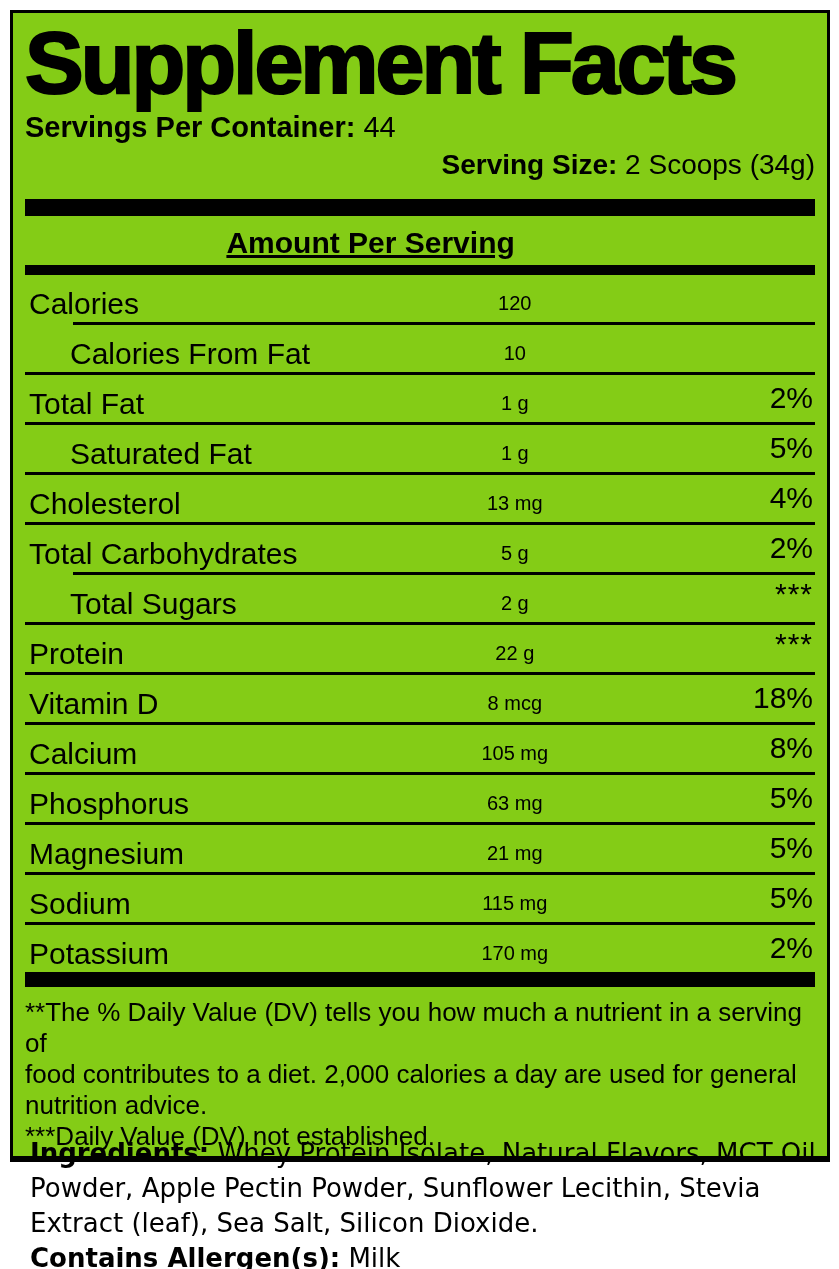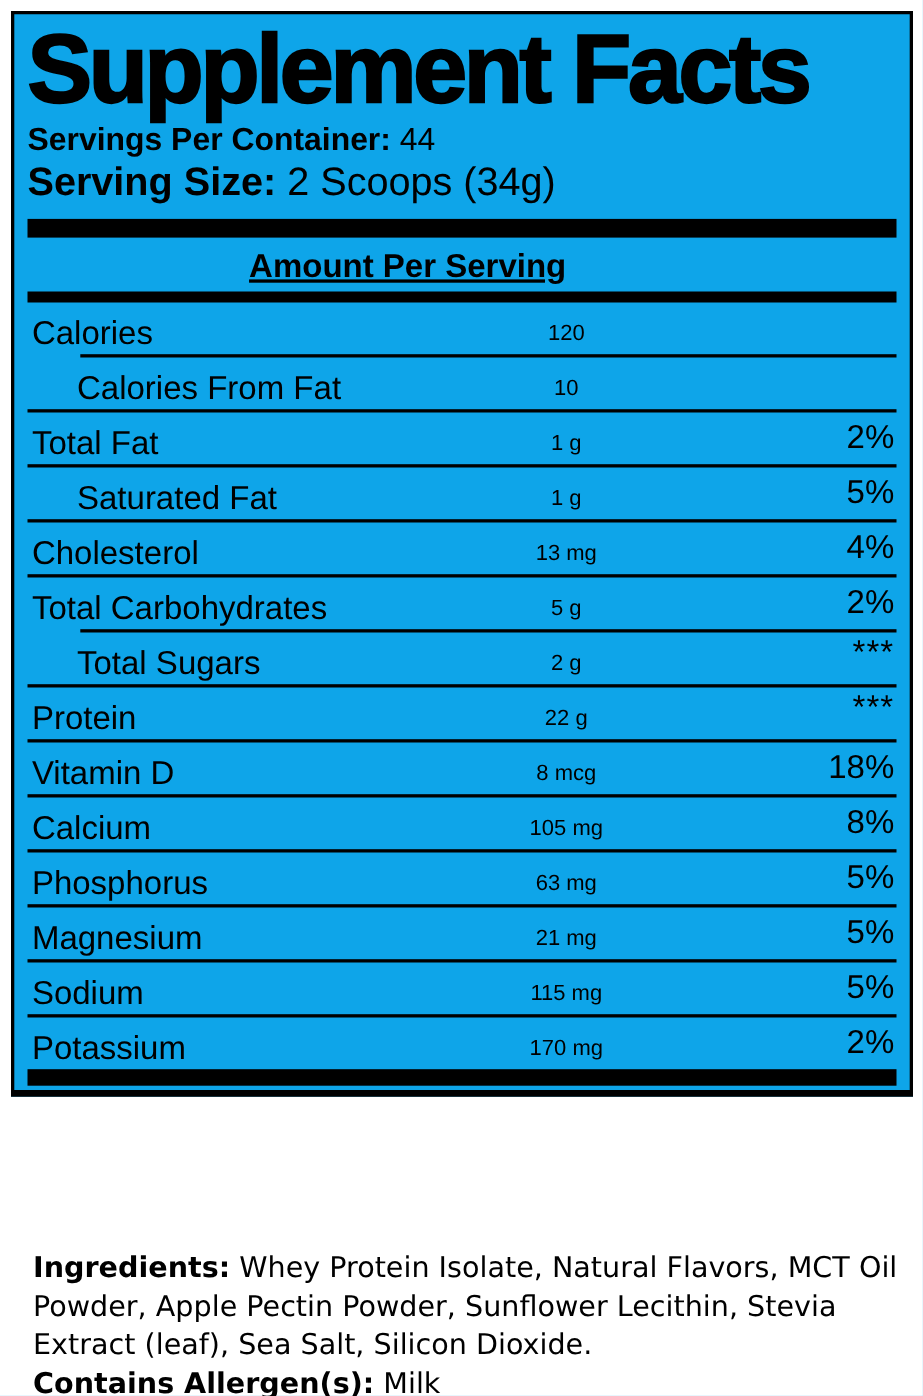--- a/index.html
+++ b/index.html
@@ -3,28 +3,28 @@
 <meta charset="utf-8">
 <style>
   html,body{margin:0;padding:0;}
   body{
     width:839px;height:1269px;overflow:hidden;background:#ffffff;color:#000000;
     font-family:"Liberation Sans",sans-serif;position:relative;
   }
   .panel{
     position:absolute;left:10px;top:10px;width:820px;box-sizing:border-box;
     border:3px solid #000;border-bottom-width:6px;
-    padding:12px 12px 4px 12px;background:#0ea5e9;
+    padding:12px 12px 4px 12px;background:#84cc16;
   }
   .title{
     font-size:88px;font-weight:bold;letter-spacing:-3px;line-height:76px;
     -webkit-text-stroke:2.2px #000;margin:0 0 8px 0;white-space:nowrap;
   }
   .serv-line{font-size:29px;line-height:36px;}
-  .serv-line2{font-size:36px;line-height:40px;}
+  .serv-line2{font-size:28px;line-height:40px;text-align:right;}
   .serv-line b,.serv-line2 b{font-weight:bold;}
   .bar{background:#000;}
   .bar1{height:17px;margin-top:14px;}
   .bar2{height:10px;}
   .bar3{height:15px;}
   .head-row{display:flex;align-items:flex-end;height:44px;font-weight:bold;font-size:30px;padding-bottom:5px;text-decoration:underline;}
   .head-amount{width:62%;text-align:right;}
   .head-dv{flex:1;text-align:right;}
   .row{position:relative;height:47px;}
   .row .label{position:absolute;left:4px;bottom:1px;font-size:30px;white-space:nowrap;}
@@ -146,20 +146,26 @@
       <div class="divider"></div>
       <div class="row">
         <span class="label">Potassium</span>
         <span class="amount">170 mg</span>
         <span class="dv">2%</span>
       </div>
     </div>
 
   <div class="bar bar3"></div>
 
+  <div class="footnote">
+    <div class="pre">**The % Daily Value (DV) tells you how much a nutrient in a serving of
+food contributes to a diet. 2,000 calories a day are used for general
+nutrition advice.</div>
+    <div>***Daily Value (DV) not established.</div>
+  </div>
 </div>
 
 <div class="ingredients">
   <div>
     <b>Ingredients:</b>
     <span>Whey Protein Isolate, Natural Flavors, MCT Oil Powder, Apple Pectin Powder, Sunflower Lecithin, Stevia Extract (leaf), Sea Salt, Silicon Dioxide.</span>
   </div>
   <div>
     <b>Contains Allergen(s):</b>
     <span>Milk</span>

